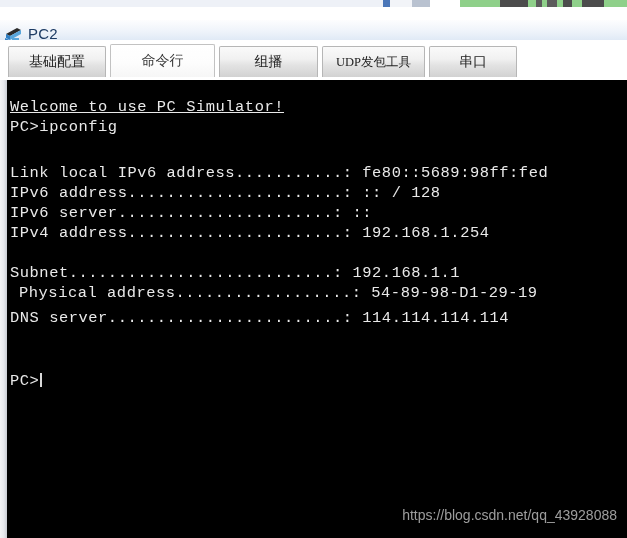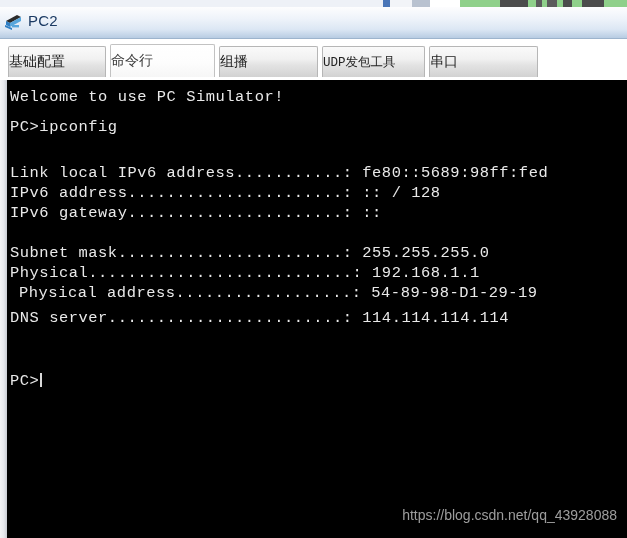--- a/index.html
+++ b/index.html
@@ -31,21 +31,21 @@
   }
   .bg-strip .seg {
     position: absolute;
     top: 0;
     height: 7px;
   }
 
   
   .titlebar {
     position: absolute;
-    left: 0; top: 7px;
+    left: 0; top: 20px;
     width: 627px;
     height: 32px;
     background: linear-gradient(to bottom, #fdfdfe 0%, #eef3fa 38%, #dce7f4 72%, #b9cde3 99%, #a8bfd8 100%);
     border-bottom: 1px solid #9db4cd;
     box-sizing: border-box;
   }
   .title-icon {
     position: absolute;
     left: 4px; top: 5px;
     width: 20px; height: 20px;
@@ -74,23 +74,24 @@
     position: absolute;
     top: 6px;
     height: 31px;
     box-sizing: border-box;
     border: 1px solid #b6b6b6;
     border-bottom: none;
     border-radius: 2px 2px 0 0;
     background: linear-gradient(to bottom, #fafafa 0%, #f1f1f1 40%, #e3e3e3 60%, #d2d2d2 100%);
     display: flex;
     align-items: center;
+    justify-content: center;
     font-size: 14px;
     color: #222222;
-    font-family: Liberation Mono, monospace;
+    font-family: Liberation Serif, serif;
     white-space: nowrap;
     cursor: default;
   }
   .tab.selected {
     background: linear-gradient(to bottom, #ffffff 0%, #fdfdfd 55%, #f6f6f6 100%);
     color: #3b3b3b;
     border-color: #c2c2c2;
     top: 4px;
     height: 33px;
   }
@@ -195,35 +196,35 @@
       </div>
       <div class="tab selected" style="left: 110px; width: 105px;">
         <span>命令行</span>
       </div>
       <div class="tab" style="left: 219px; width: 99px;">
         <span>组播</span>
       </div>
       <div class="tab small" style="left: 322px; width: 103px;">
         <span>UDP发包工具</span>
       </div>
-      <div class="tab" style="left: 429px; width: 109px;">
+      <div class="tab" style="left: 429px; width: 88px;">
         <span>串口</span>
       </div>
     </div>
 
   <div class="terminal-wrap">
     <div class="terminal-gutter"></div>
     <div class="terminal" id="terminal">
       <div class="watermark">https://blog.csdn.net/qq_43928088</div>
-    <div class="term-line" style="top: 9px;">Welcome to use PC Simulator!</div>
+    <div class="term-line" style="top: 19px; text-decoration: underline;">Welcome to use PC Simulator!</div>
         <div class="term-line" style="top: 39px; text-align: center;">PC&gt;ipconfig</div>
         <div class="term-line" style="top: 85px; text-align: right;">Link local IPv6 address...........: fe80::5689:98ff:fed</div>
         <div class="term-line" style="top: 105px;">IPv6 address......................: :: / 128</div>
-        <div class="term-line" style="top: 125px;">IPv6 gateway......................: ::</div>
-        <div class="term-line" style="top: 165px;">Subnet mask.......................: 255.255.255.0</div>
-        <div class="term-line" style="top: 185px;">Physical...........................: 192.168.1.1</div>
+        <div class="term-line" style="top: 125px;">IPv6 server......................: ::</div>
+        <div class="term-line" style="top: 145px;">IPv4 address......................: 192.168.1.254</div>
+        <div class="term-line" style="top: 185px;">Subnet...........................: 192.168.1.1</div>
         <div class="term-line" style="top: 205px; margin-left: 9px;">Physical address..................: 54-89-98-D1-29-19</div>
         <div class="term-line" style="top: 230px;">DNS server........................: 114.114.114.114</div>
         <div class="term-line" style="top: 293px;"><span>PC&gt;</span><span class="cursor"></span></div>
       </div>
   </div>
 
 </div>
 
 </body></html>

